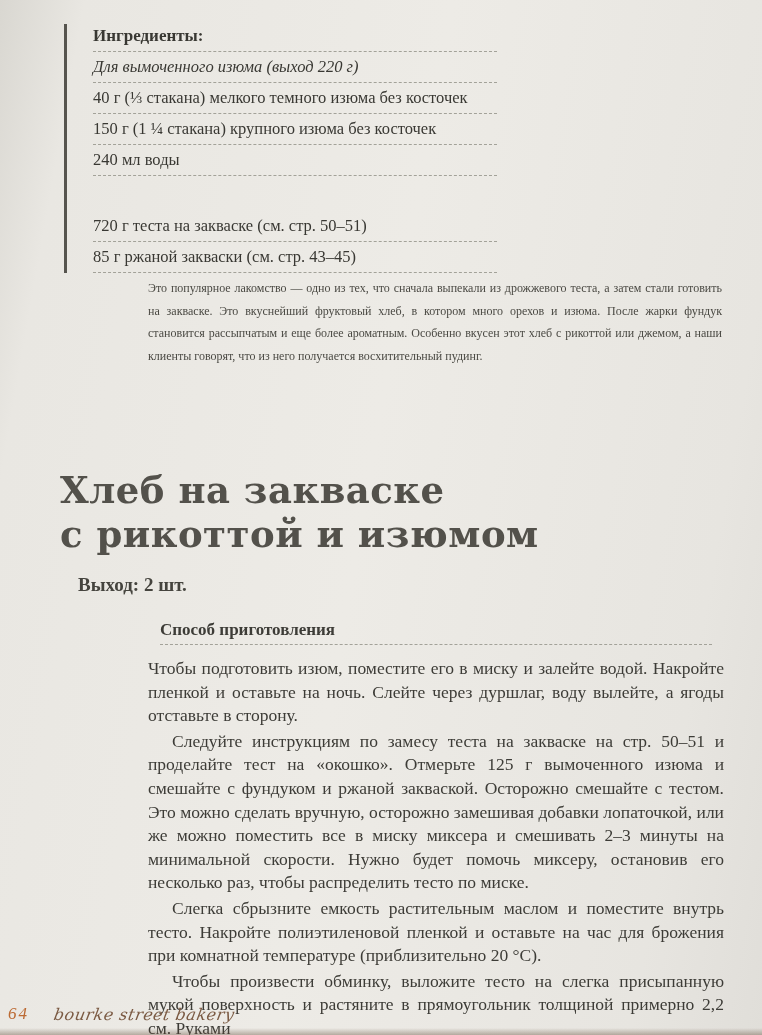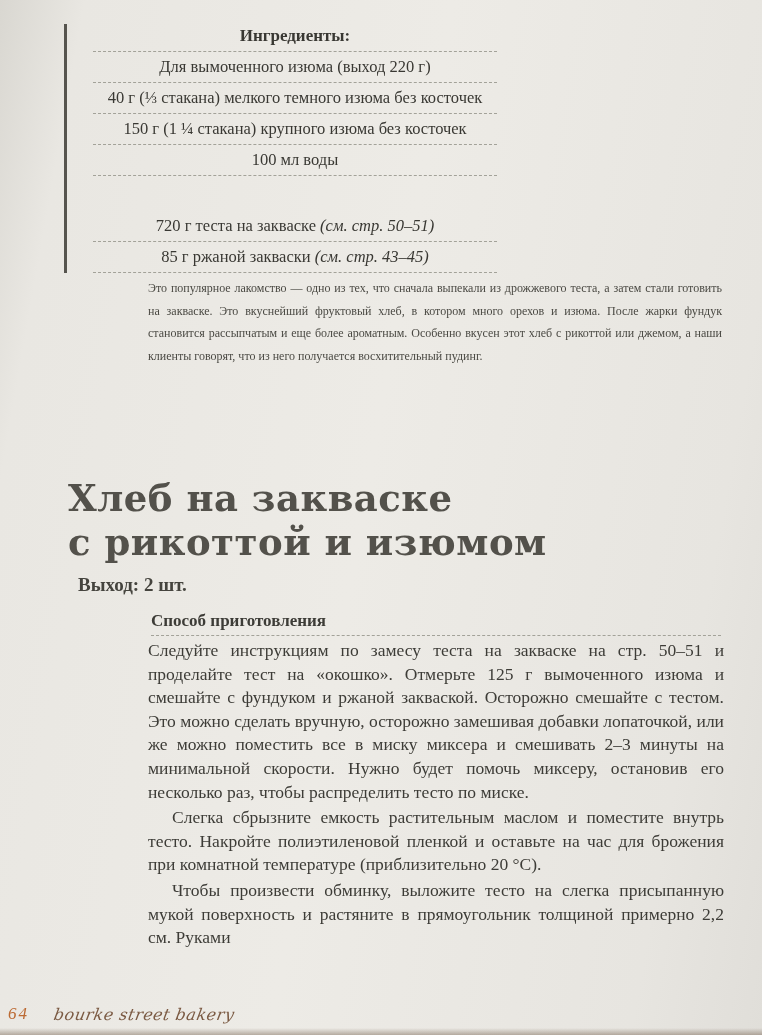--- a/index.html
+++ b/index.html
@@ -31,39 +31,38 @@
   
   .ingredients {
     position: absolute;
     left: 64px;
     top: 24px;
     width: 404px;
     border-left: 3px solid #56544e;
     padding-left: 26px;
     font-size: 16.5px;
     color: #393833;
-    text-align: center;
   }
   .ingredients .heading {
     margin: 0;
     font-size: 17px;
     font-weight: bold;
     line-height: 20px;
     padding: 2px 0 5px 0;
     border-bottom: 1px dashed #a3a299;
   }
   .ing-row {
     padding: 4px 0 4px 0;
     line-height: 22px;
     border-bottom: 1px dashed #a3a299;
   }
   .ing-row .note {
+    font-style: italic;
   }
   .ing-ref {
-    font-style: italic;
   }
   .ing-spacer {
     height: 27px;
     border-bottom: none;
   }
 
   
   .intro {
     position: absolute;
     left: 148px;
@@ -74,21 +73,21 @@
     line-height: 22.6px;
     text-align: justify;
     color: #4a4943;
   }
 
   
   .title {
     position: absolute;
     left: 60px;
     top: 468px;
-    margin: 8px;
+    margin: 0;
     font-family: "DejaVu Serif", serif;
     font-weight: 700;
     font-size: 37px;
     line-height: 44px;
     letter-spacing: 0.5px;
     color: #53514b;
   }
   .title span { display: block; }
   .yield {
     position: absolute;
@@ -103,21 +102,21 @@
   
   .method {
     position: absolute;
     left: 148px;
     top: 607px;
     width: 576px;
     font-size: 17.5px;
     color: #3d3c37;
   }
   .method .heading {
-    margin: 3px;
+    margin: 12px;
     font-size: 17px;
     font-weight: bold;
     line-height: 21px;
     padding-bottom: 4px;
     border-bottom: 1px dashed #a3a299;
   }
   .method p {
     margin: 2px 0 0 0;
     text-align: justify;
     line-height: 23.6px;
@@ -157,21 +156,21 @@
     <div class="ing-row">
       <span class="note">Для вымоченного изюма (выход 220 г)</span>
     </div>
     <div class="ing-row">
       <span>40 г (⅓ стакана) мелкого темного изюма без косточек</span><span class="ing-ref"></span>
     </div>
     <div class="ing-row">
       <span>150 г (1 ¼ стакана) крупного изюма без косточек</span><span class="ing-ref"></span>
     </div>
     <div class="ing-row">
-      <span>100 мл воды</span><span class="ing-ref"></span>
+      <span>240 мл воды</span><span class="ing-ref"></span>
     </div>
     <div class="ing-row ing-spacer"></div>
     <div class="ing-row">
       <span>720 г теста на закваске </span><span class="ing-ref">(см. стр. 50–51)</span>
     </div>
     <div class="ing-row">
       <span>85 г ржаной закваски </span><span class="ing-ref">(см. стр. 43–45)</span>
     </div>
   </section>
 
@@ -179,20 +178,21 @@
 
   <h1 class="title">
     <span>Хлеб на закваске</span>
     <span>с рикоттой и изюмом</span>
   </h1>
 
   <p class="yield">Выход: 2 шт.</p>
 
   <section class="method">
     <h3 class="heading">Способ приготовления</h3>
+    <p>Чтобы подготовить изюм, поместите его в миску и залейте водой. Накройте пленкой и оставьте на ночь. Слейте через дуршлаг, воду вылейте, а ягоды отставьте в сторону.</p>
     <p>Следуйте инструкциям по замесу теста на закваске на стр. 50–51 и проделайте тест на «окошко». Отмерьте 125 г вымоченного изюма и смешайте с фундуком и ржаной закваской. Осторожно смешайте с тестом. Это можно сделать вручную, осторожно замешивая добавки лопаточкой, или же можно поместить все в миску миксера и смешивать 2–3 минуты на минимальной скорости. Нужно будет помочь миксеру, остановив его несколько раз, чтобы распределить тесто по миске.</p>
     <p>Слегка сбрызните емкость растительным маслом и поместите внутрь тесто. Накройте полиэтиленовой пленкой и оставьте на час для брожения при комнатной температуре (приблизительно 20 °C).</p>
     <p>Чтобы произвести обминку, выложите тесто на слегка присыпанную мукой поверхность и растяните в прямоугольник толщиной примерно 2,2 см. Руками</p>
   </section>
 
   <span class="page-number">64</span>
   <span class="brand-script">bourke street bakery</span>
 
 </div>
 

